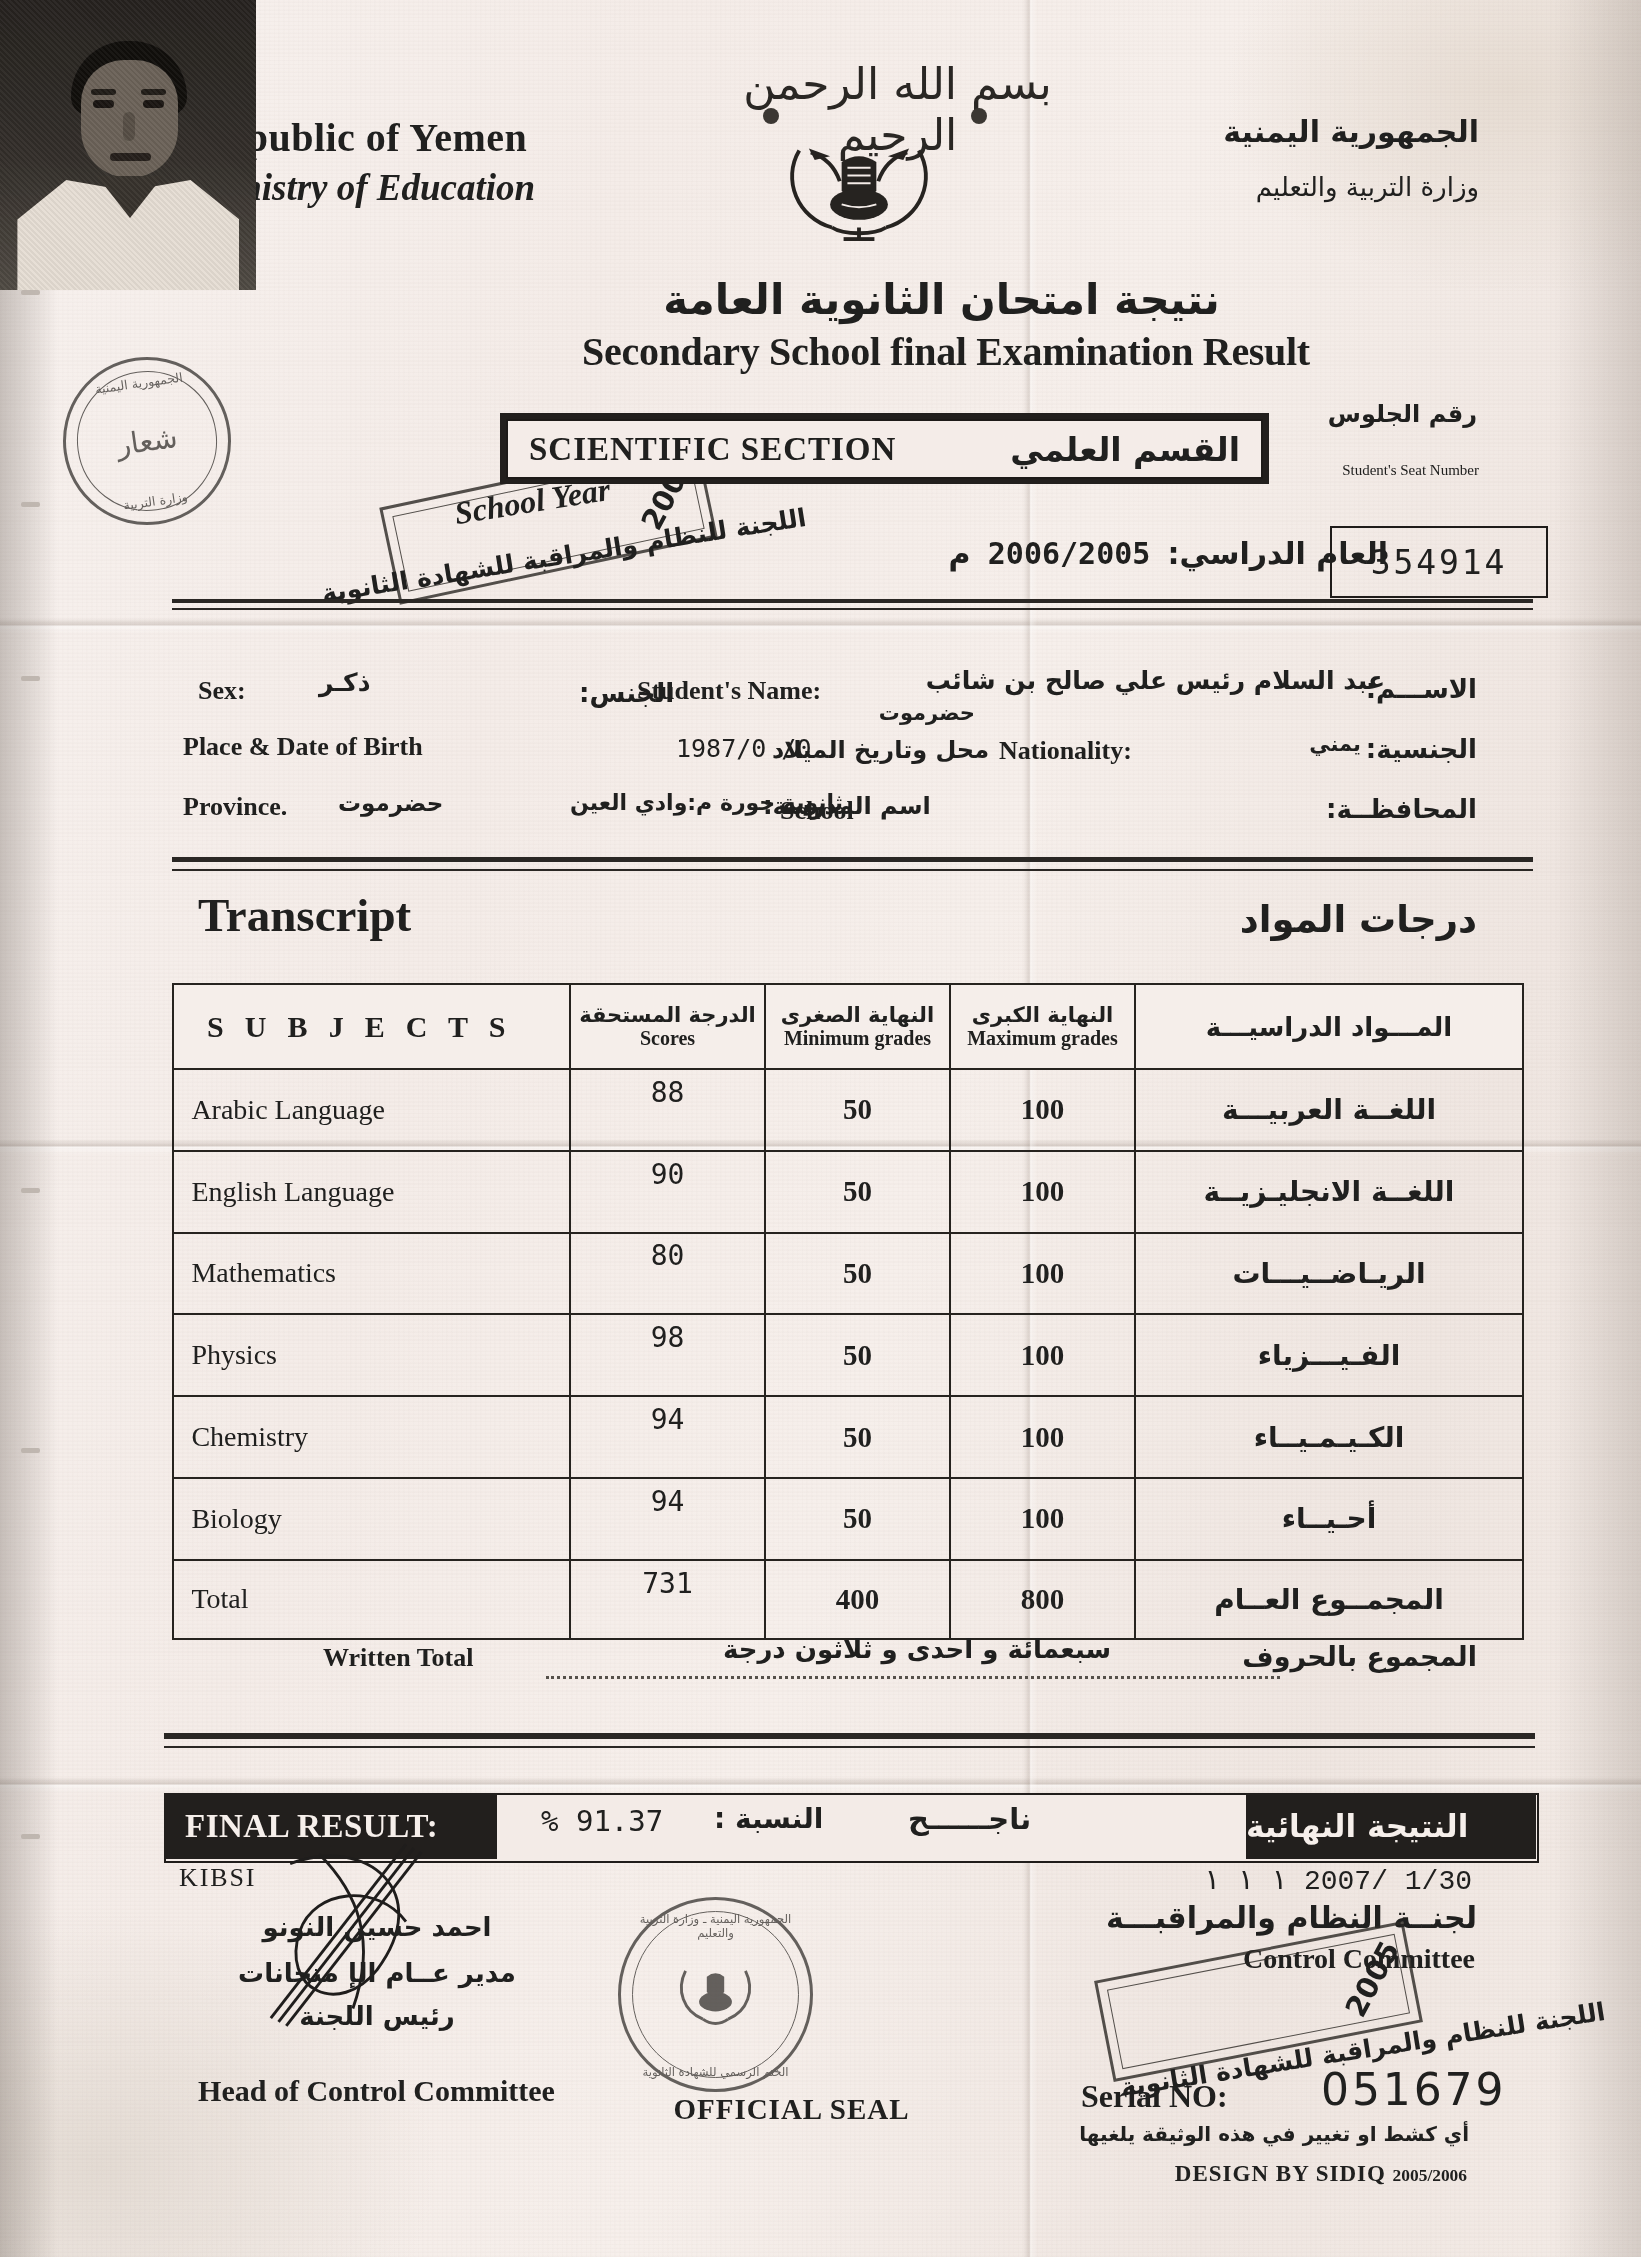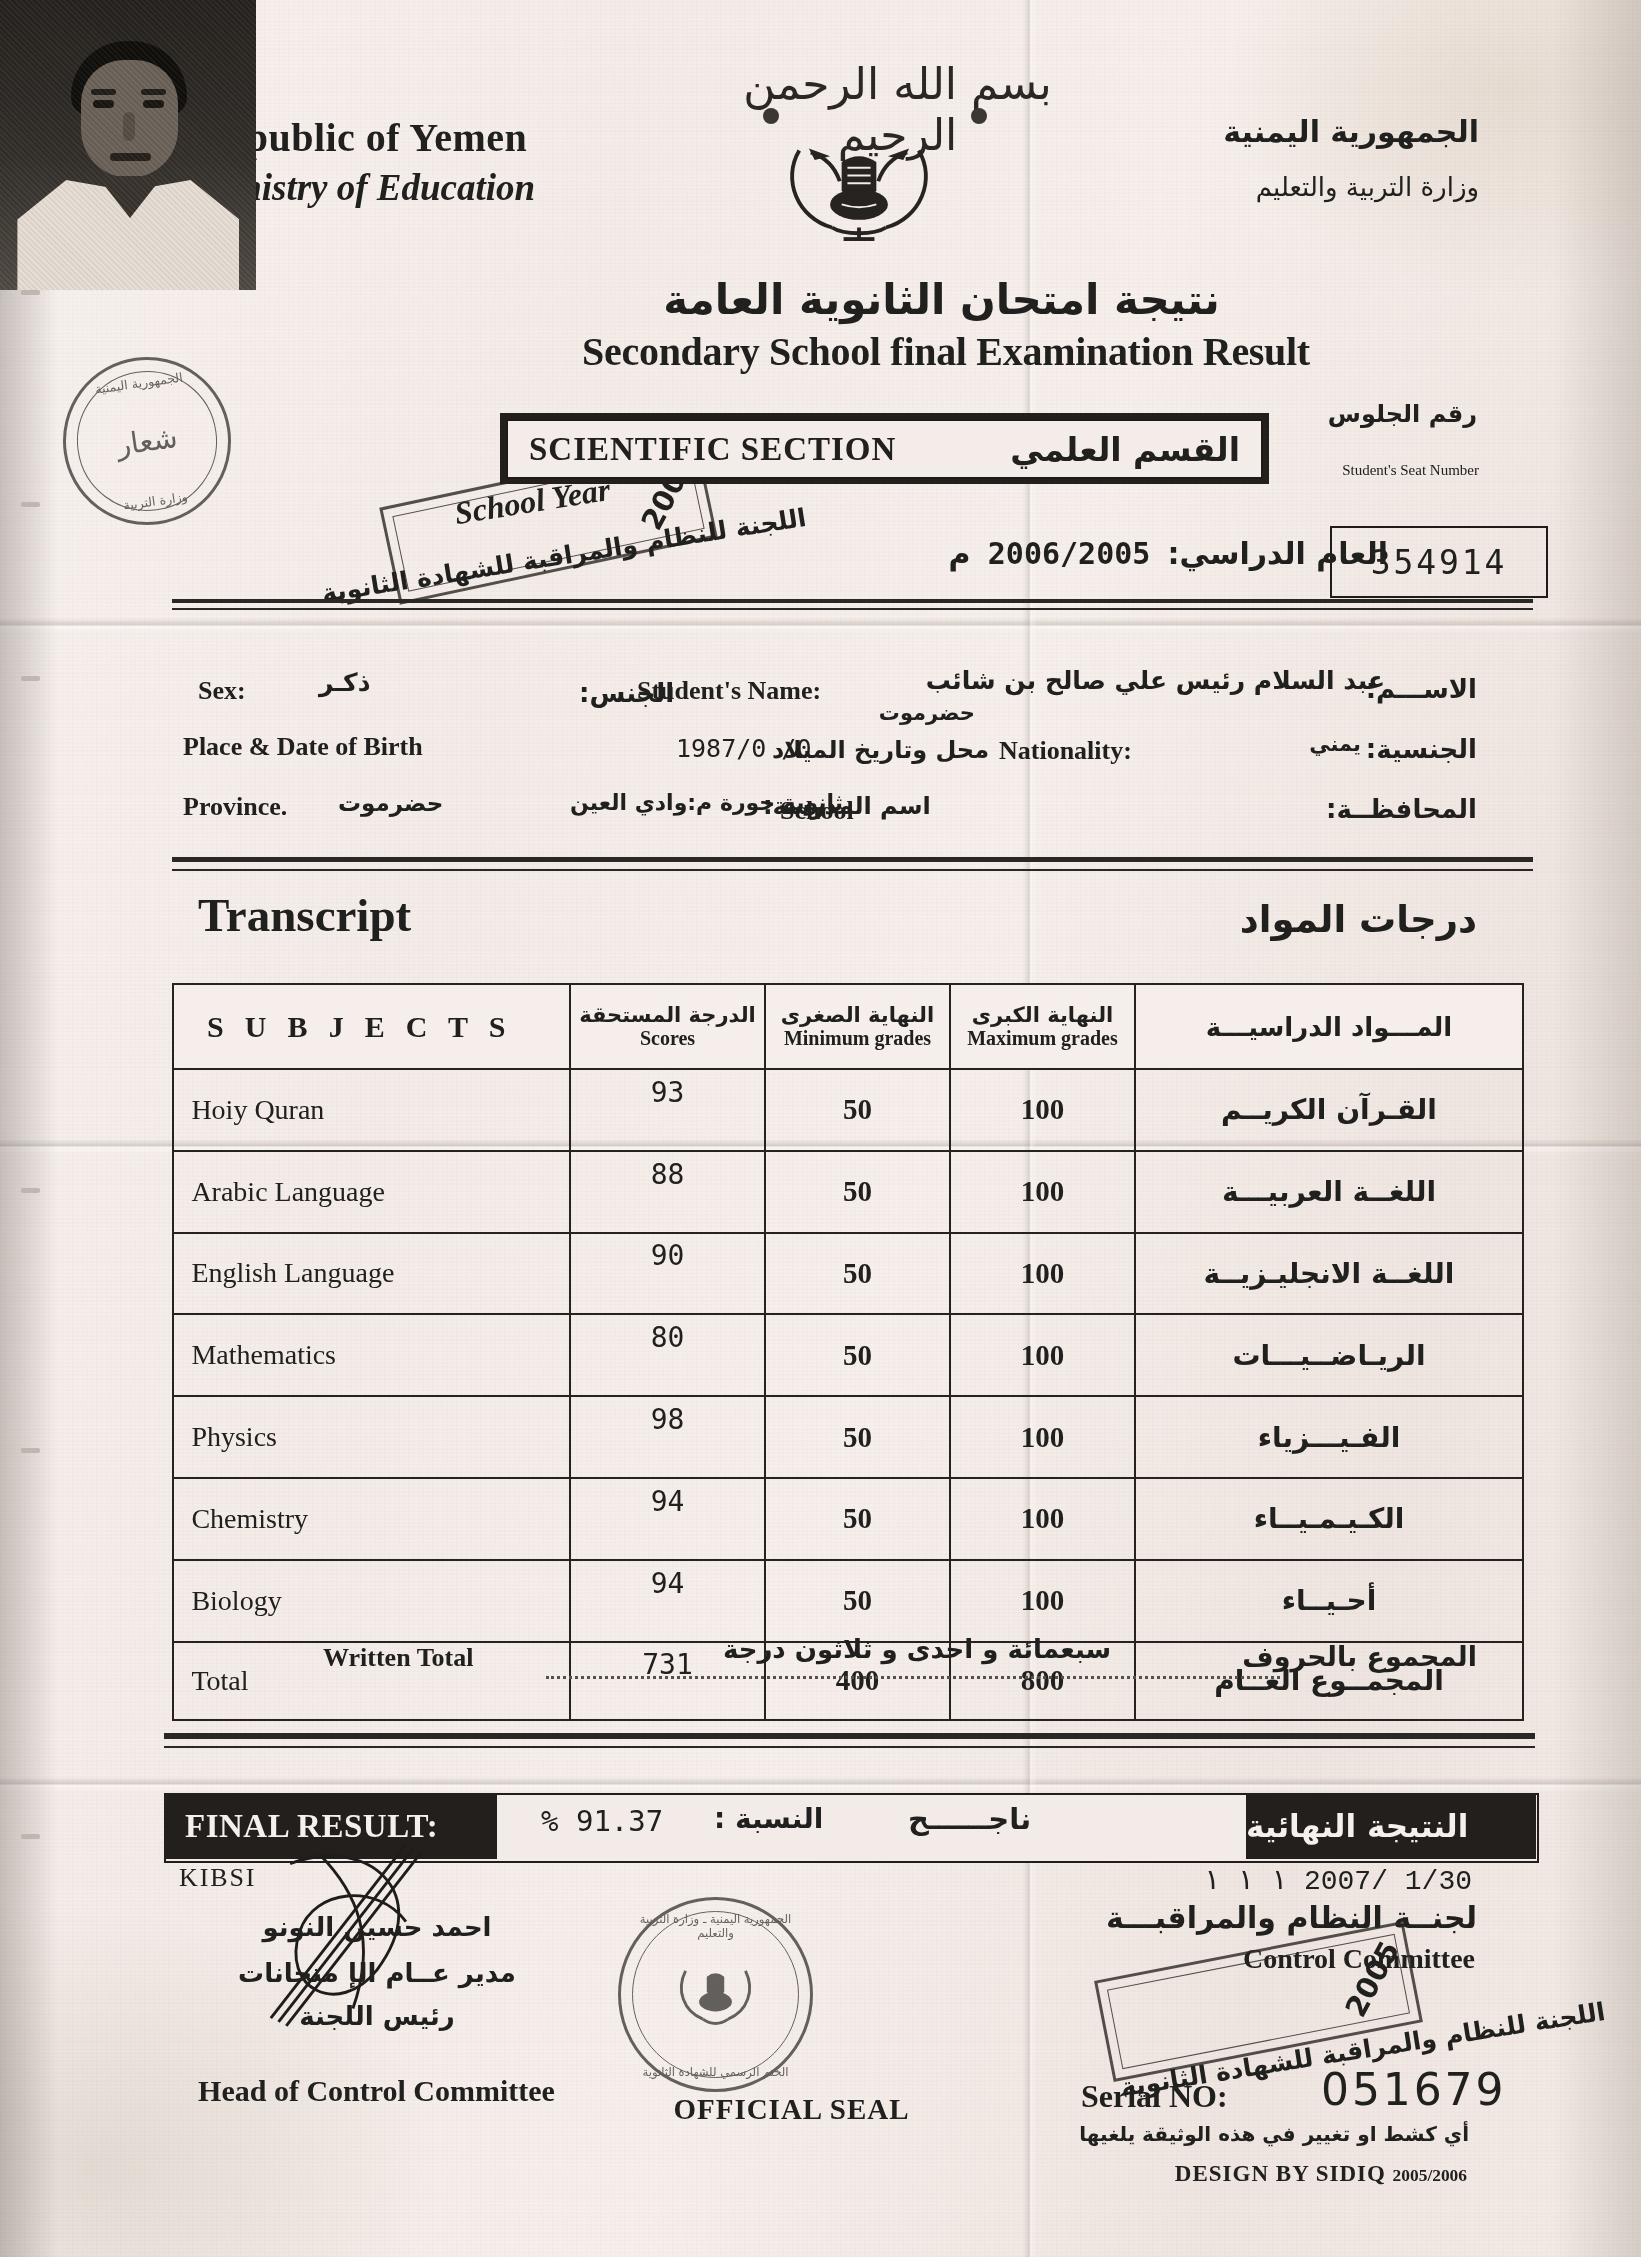--- a/index.html
+++ b/index.html
@@ -303,27 +303,20 @@
         </th>
         <th class="h-two" style="width:183px">
           <div class="a ar">النهاية الكبرى</div>
           <div class="b">Maximum grades</div>
         </th>
         <th class="h-ar ar">المـــواد الدراسيـــة</th>
       </tr>
     </thead>
     <tbody>
       <tr class="row">
-        <td class="c-subj">Hoiy Quran</td>
-        <td class="c-score">93</td>
-        <td class="c-num">50</td>
-        <td class="c-num">100</td>
-        <td class="c-ar ar">القـرآن الكريــم</td>
-      </tr>
-      <tr class="row">
         <td class="c-subj">Arabic Language</td>
         <td class="c-score">88</td>
         <td class="c-num">50</td>
         <td class="c-num">100</td>
         <td class="c-ar ar">اللغــة العربيـــة</td>
       </tr>
       <tr class="row">
         <td class="c-subj">English Language</td>
         <td class="c-score">90</td>
         <td class="c-num">50</td>

